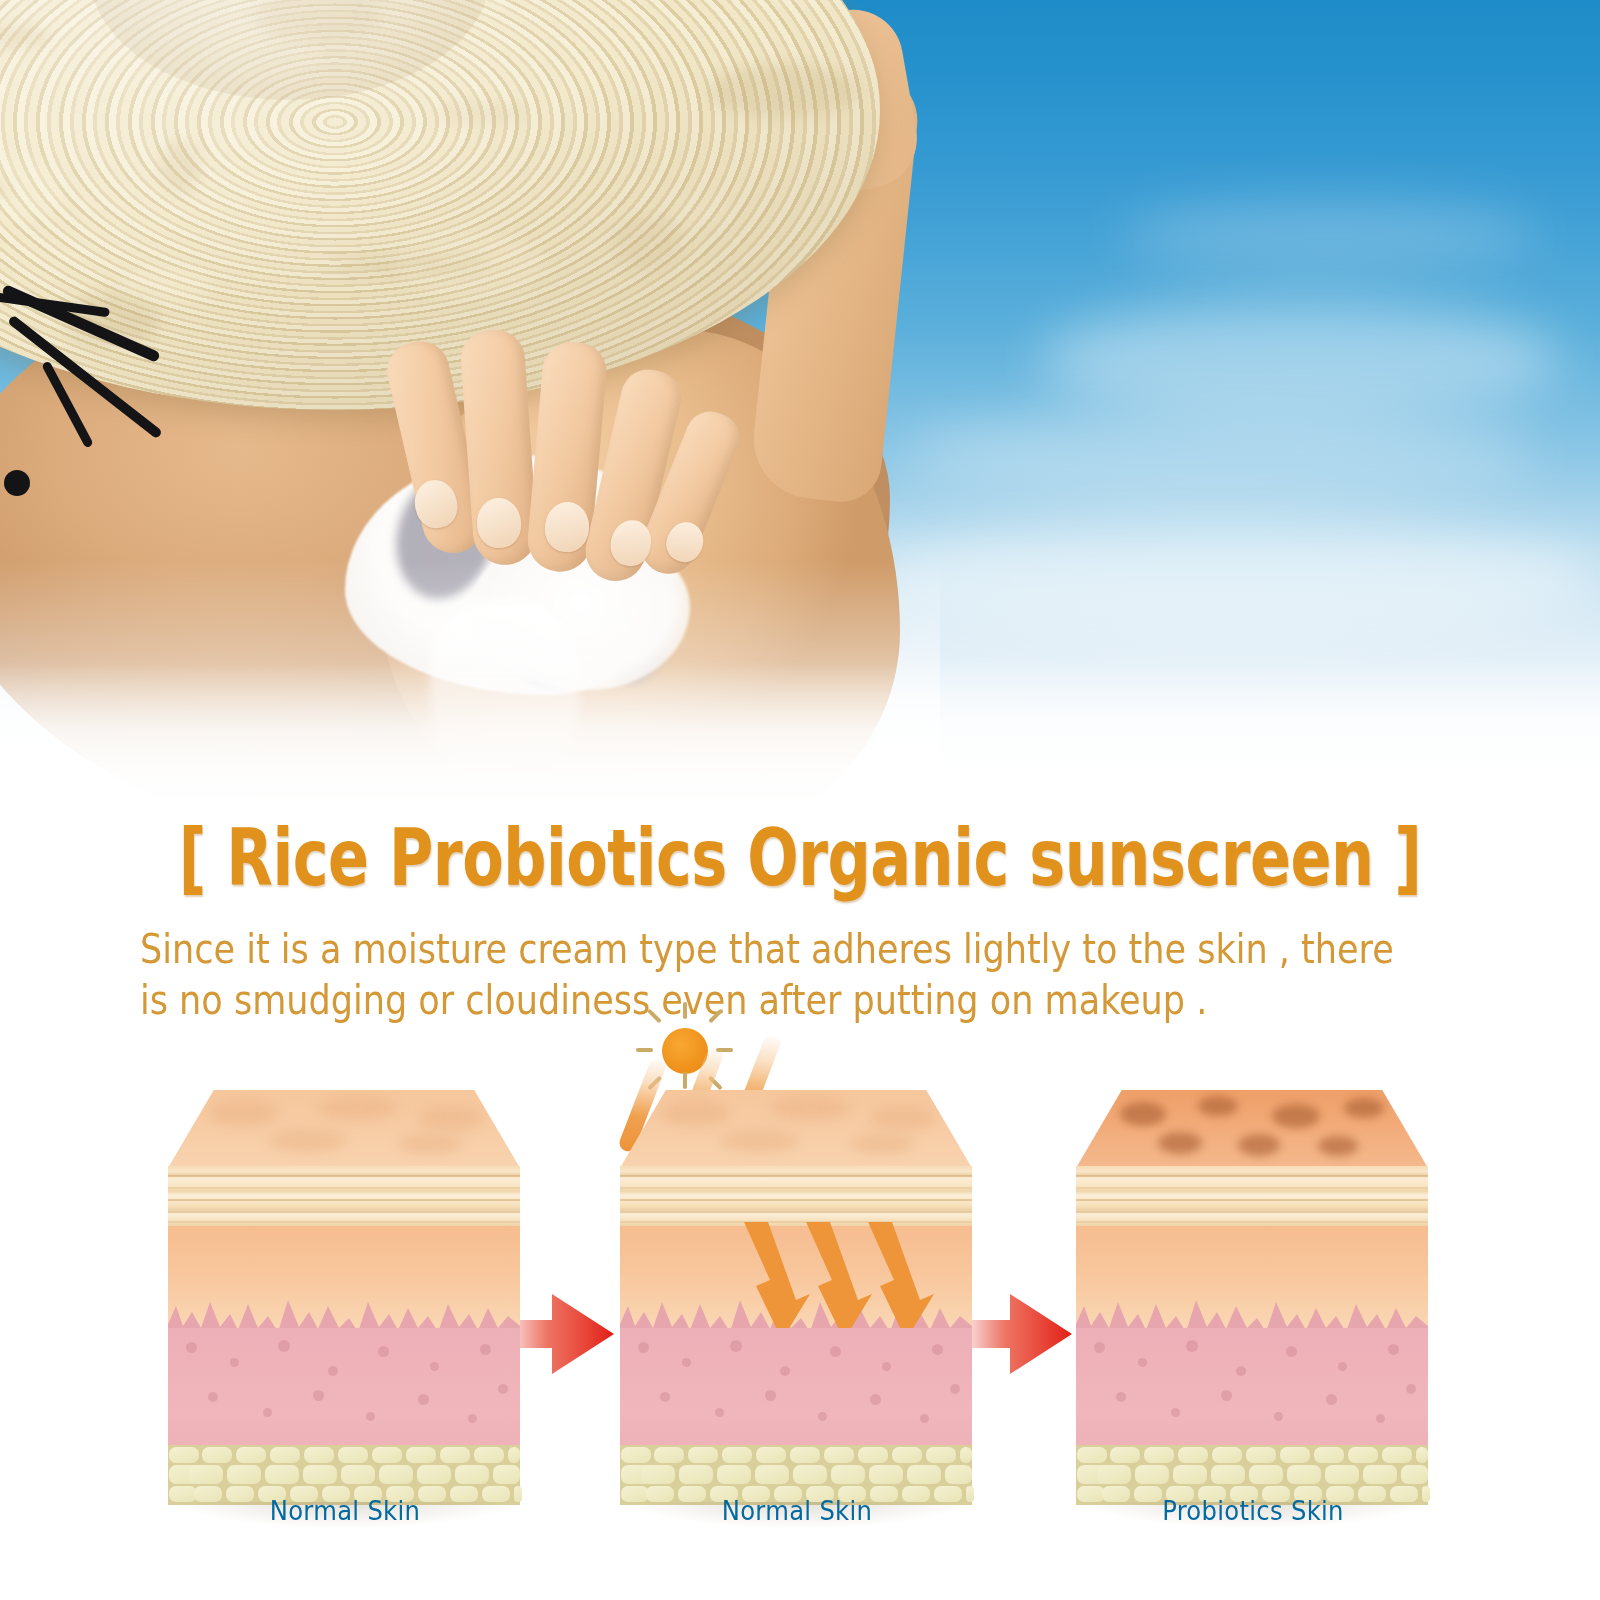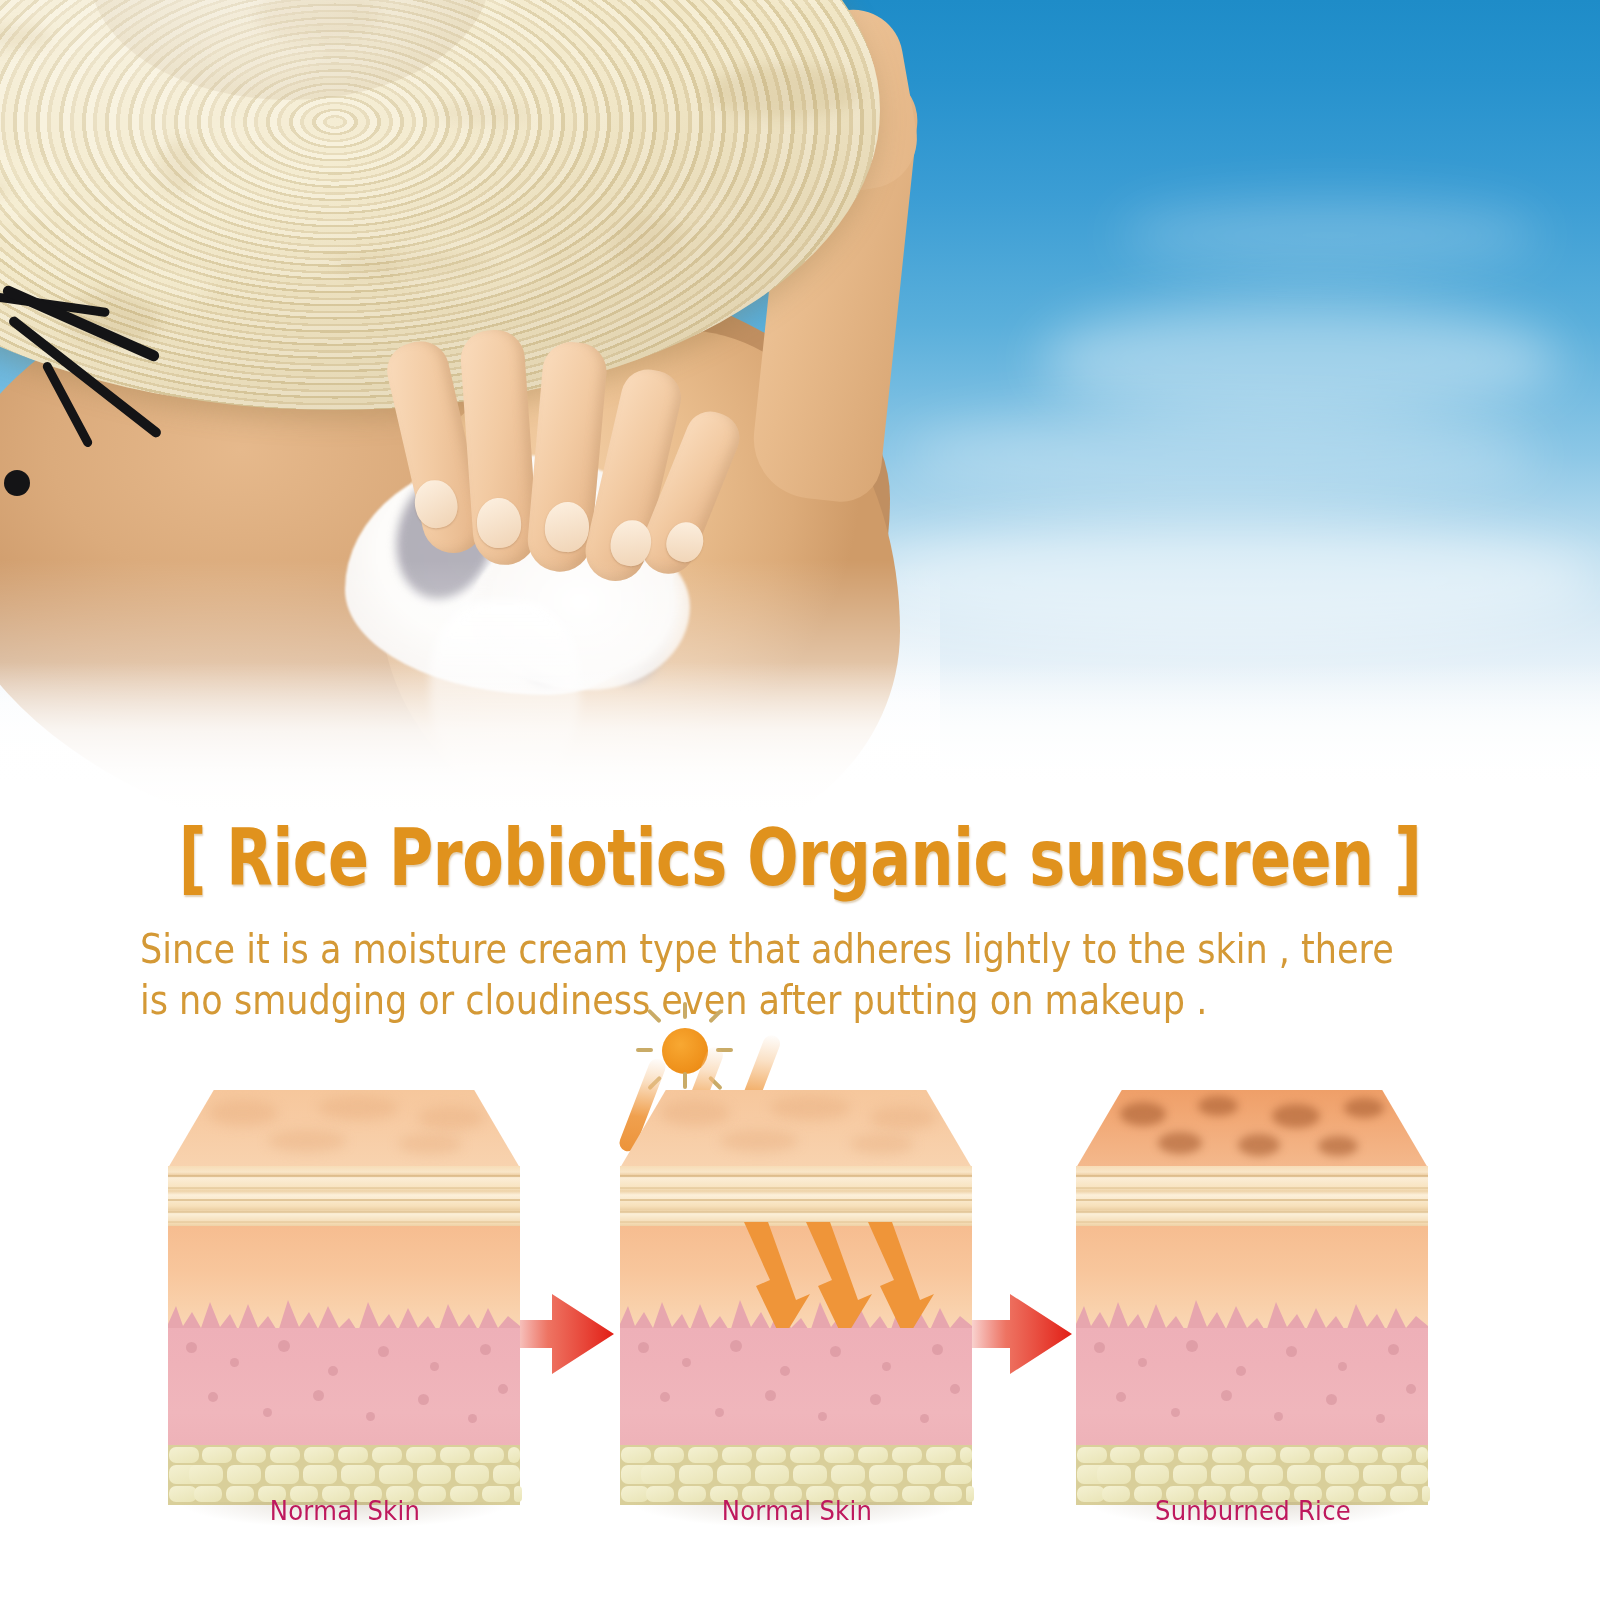--- a/index.html
+++ b/index.html
@@ -113,21 +113,21 @@
       color:#D49936;font-size:41px;line-height:51px;font-weight:normal;
       font-family:"Liberation Sans Narrow","DejaVu Sans Condensed","Liberation Sans",sans-serif;
       transform:scaleX(.95);transform-origin:0 0;}
 
   
   .diagram{position:absolute;left:0;top:1030px;width:1600px;height:530px;}
   .panel{position:absolute;width:370px;height:440px;top:60px;}
   .p1{left:160px;} .p2{left:612px;} .p3{left:1068px;}
 
   .label{position:absolute;left:0;top:405px;width:370px;text-align:center;
-      color:#be185d;font-size:27px;letter-spacing:.3px;
+      color:#0369a1;font-size:27px;letter-spacing:.3px;
       font-family:"Liberation Sans Narrow","DejaVu Sans Condensed","Liberation Sans",sans-serif;}
 
   .block{position:absolute;left:8px;top:0;width:352px;height:392px;}
 
   
   .topface{position:absolute;left:0;top:0;width:352px;height:78px;
       clip-path:polygon(13% 0%, 87% 0%, 100% 100%, 0% 100%);
       background:linear-gradient(180deg,#f6c79c 0%,#f7cba3 40%,#f8d3af 100%);}
   .topface .mott{position:absolute;border-radius:50%;background:rgba(226,163,113,.30);filter:blur(6px);}
 
@@ -518,17 +518,17 @@
             <div class="fatcell" style="left: 154px; top: 41px; width: 28px; height: 16px;"></div>
             <div class="fatcell" style="left: 186px; top: 41px; width: 28px; height: 16px;"></div>
             <div class="fatcell" style="left: 218px; top: 41px; width: 28px; height: 16px;"></div>
             <div class="fatcell" style="left: 250px; top: 41px; width: 28px; height: 16px;"></div>
             <div class="fatcell" style="left: 282px; top: 41px; width: 28px; height: 16px;"></div>
             <div class="fatcell" style="left: 314px; top: 41px; width: 28px; height: 16px;"></div>
             <div class="fatcell" style="left: 346px; top: 41px; width: 8px; height: 16px;"></div>
           </div>
         <div class="blockshadow"></div>
       </div>
-      <div class="label">Sunburned Rice</div>
+      <div class="label">Probiotics Skin</div>
     </div>
 
   </div>
 </div>
 
 </body></html>

